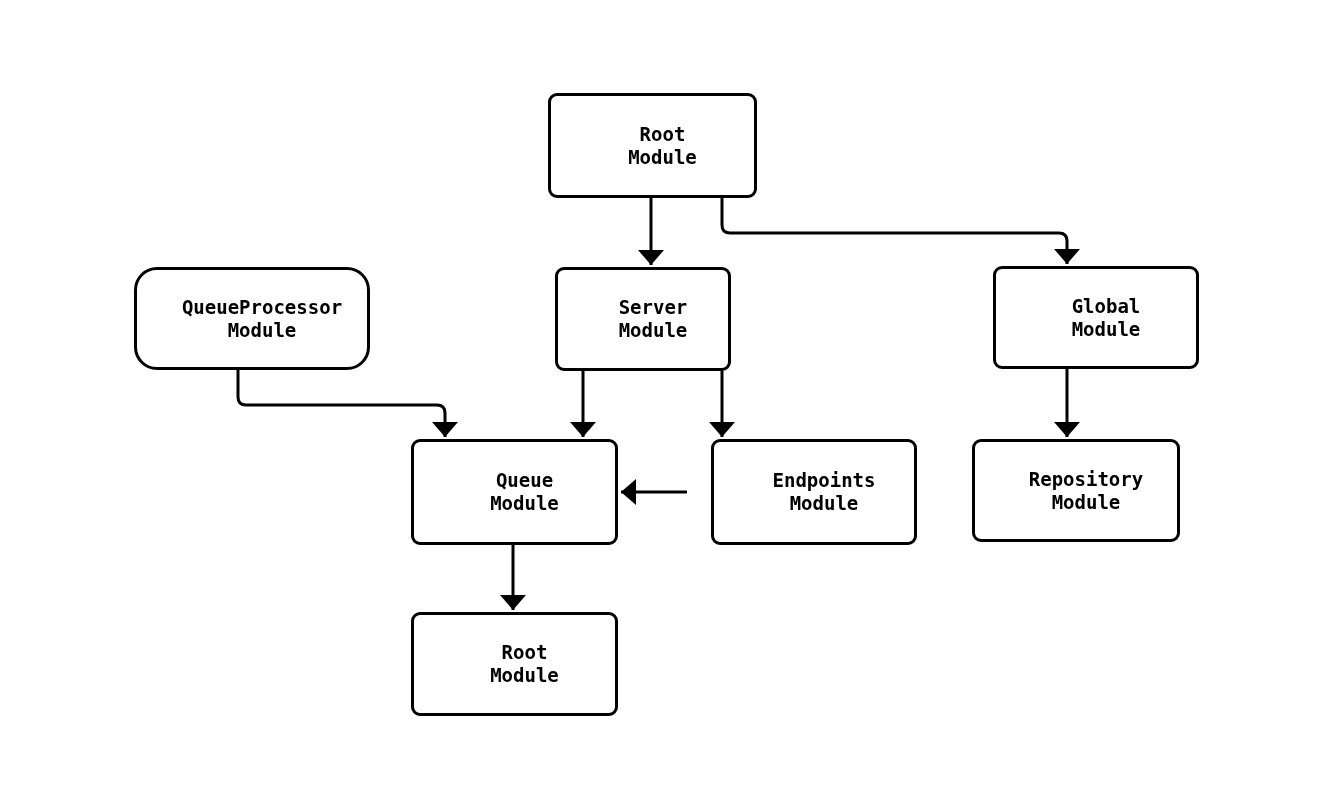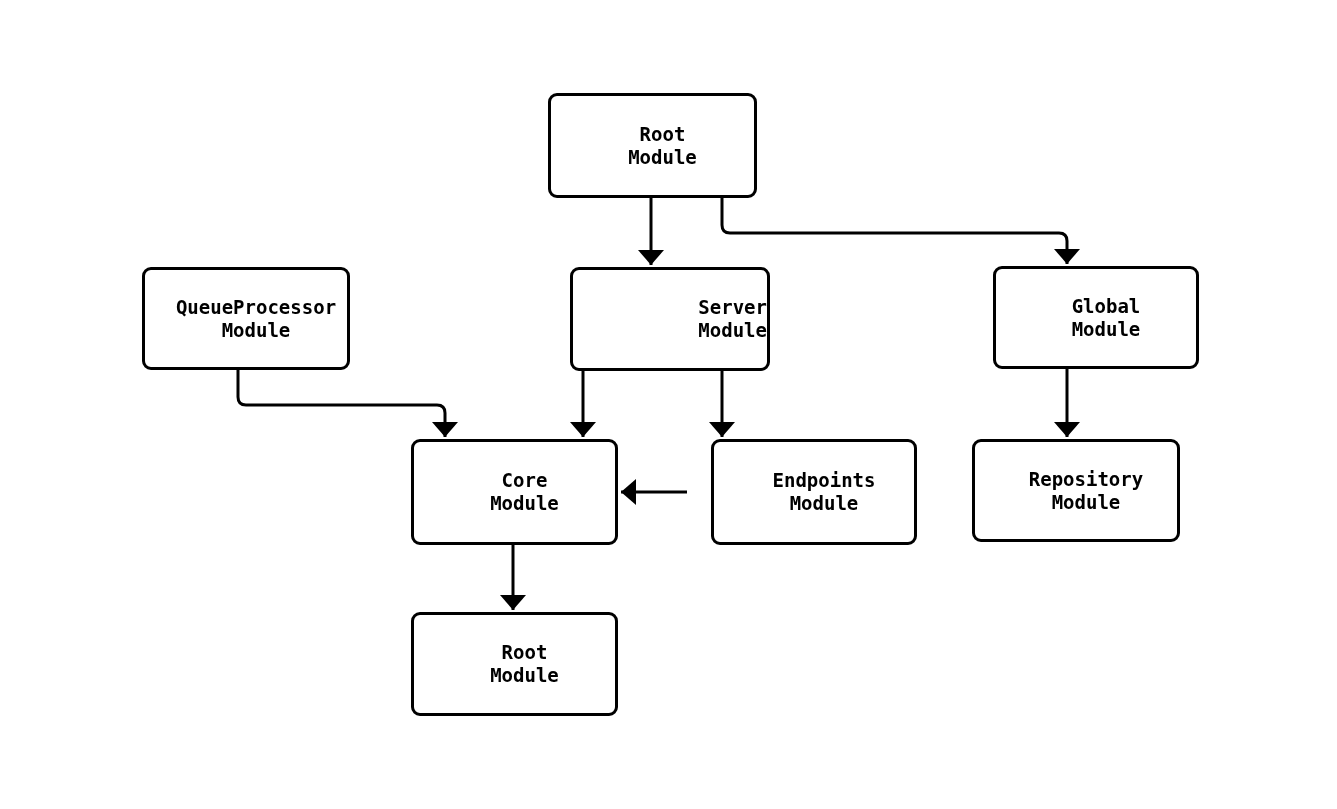--- a/index.html
+++ b/index.html
@@ -35,22 +35,22 @@
     text-align: center;
     color: #000000;
     font-weight: bold;
     font-size: 19px;
     line-height: 23px;
     white-space: nowrap;
     padding-left: 20px;
   }
   
   .n-root          { left: 548px; top:  93px; width: 209px; height: 105px; }
-  .n-queueprocessor{ left: 142px; top: 267px; width: 208px; height: 103px; }
-  .n-server        { left: 570px; top: 267px; width: 200px; height: 104px; align-items: flex-end; }
+  .n-queueprocessor{ left: 134px; top: 267px; width: 236px; height: 103px; border-radius: 23px; }
+  .n-server        { left: 555px; top: 267px; width: 176px; height: 104px; }
   .n-global        { left: 964px; top: 266px; width: 206px; height: 103px; margin-left: 29px; }
   .n-core          { left: 411px; top: 439px; width: 207px; height: 106px; }
   .n-endpoints     { left: 687px; top: 439px; width: 206px; height: 106px; margin-left: 24px; }
   .n-repository    { left: 964px; top: 439px; width: 208px; height: 103px; margin-left: 8px; }
   .n-queue         { left: 411px; top: 612px; width: 207px; height: 104px; }
 </style>
 </head>
 <body>
 
 <div class="diagram">
@@ -87,21 +87,21 @@
     <span>Server</span>
     <span>Module</span>
   </div>
 
   <div class="node n-global">
     <span>Global</span>
     <span>Module</span>
   </div>
 
   <div class="node n-core">
-    <span>Core</span>
+    <span>Queue</span>
     <span>Module</span>
   </div>
 
   <div class="node n-endpoints">
     <span>Endpoints</span>
     <span>Module</span>
   </div>
 
   <div class="node n-repository">
     <span>Repository</span>

